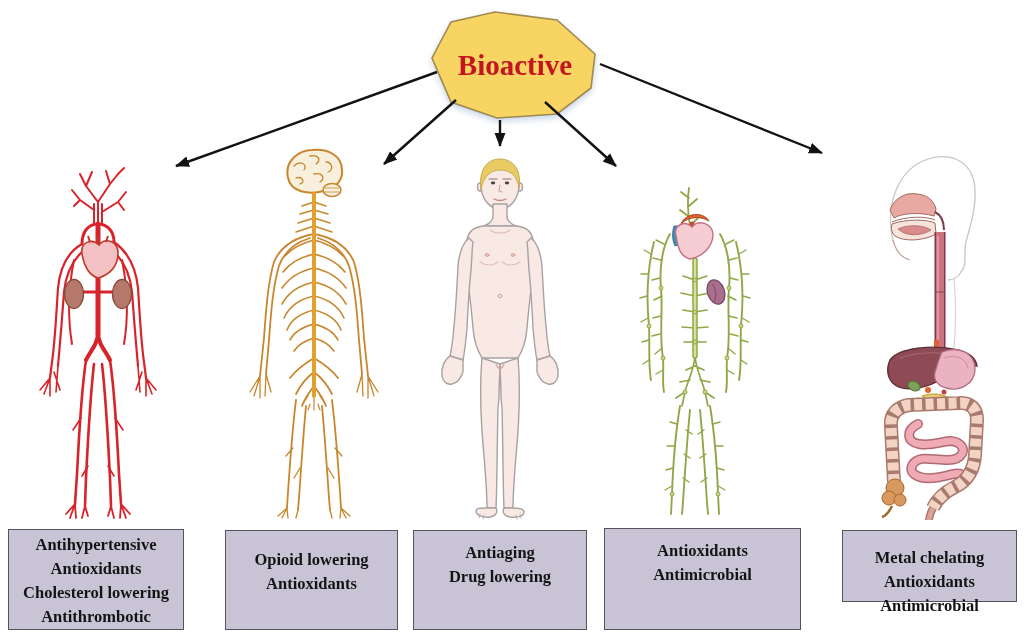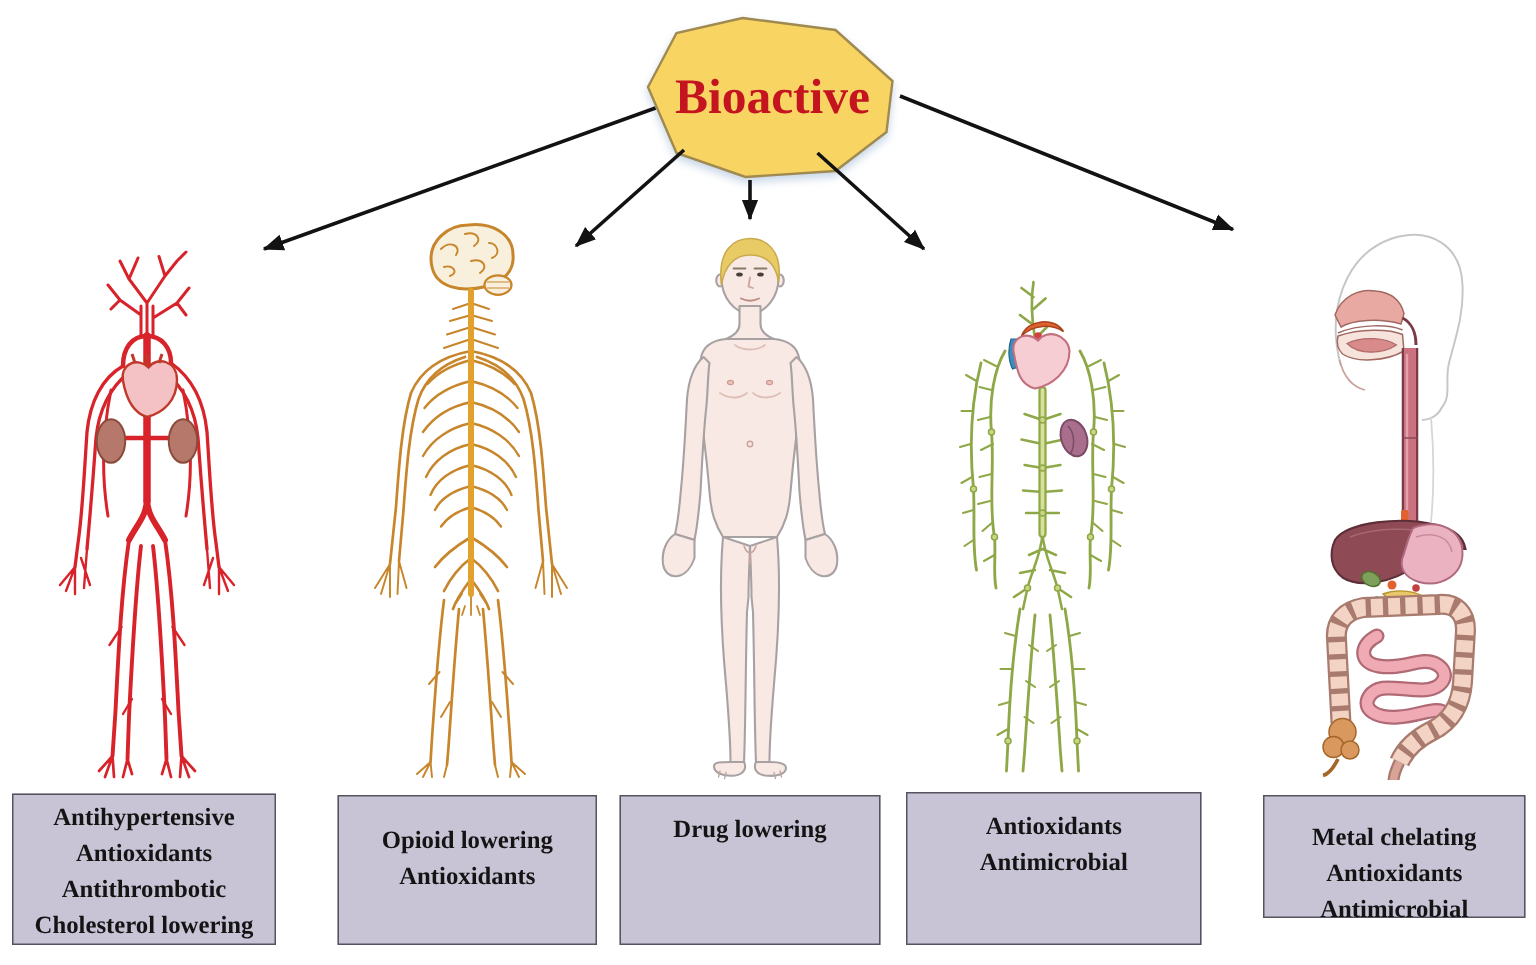--- a/index.html
+++ b/index.html
@@ -6,41 +6,41 @@
   #canvas{
     position:relative;width:1024px;height:643px;background:var(--background,#fff);
     font-family:"Liberation Serif","DejaVu Serif",serif;overflow:hidden;
   }
   .abs{position:absolute;}
   
   #hub{left:425px;top:8px;width:180px;height:114px;}
   #hub svg{position:absolute;inset:0;filter:drop-shadow(0 3px 3px rgba(130,165,205,.45));}
   #hub .hub-text{
     position:absolute;inset:0;display:flex;flex-direction:column;align-items:center;justify-content:center;
-    font-weight:bold;font-size:33px;line-height:37px;color:var(--title-text,#C41420);
+    font-weight:bold;font-size:29px;line-height:37px;color:var(--title-text,#C41420);
   }
   
   #arrows{left:0;top:0;width:1024px;height:643px;pointer-events:none;}
   #arrows line{stroke:var(--arrow,#121212);stroke-width:2.4;}
   #arrows polygon{fill:var(--arrow,#121212);}
   
   .figure{position:absolute;}
   
   .label-box{
     position:absolute;background:var(--box-bg,#C8C4D6);
     border:1.6px solid var(--box-border,#55545E);
     box-sizing:border-box;text-align:center;color:var(--box-text,#141414);
     font-weight:bold;font-size:16.5px;line-height:24px;
   }
   .label-box .line{white-space:nowrap;}
   #box-0{left:8px;  top:529px;width:176px;height:101px;padding-top:3px;}
   #box-1{left:225px;top:530px;width:173px;height:100px;padding-top:17px;}
   #box-2{left:413px;top:530px;width:174px;height:100px;padding-top:10px;}
   #box-3{left:604px;top:528px;width:197px;height:102px;padding-top:10px;}
-  #box-4{left:842px;top:530px;width:175px;height:82px;padding-top:15px;}
+  #box-4{left:842px;top:530px;width:175px;height:72px;padding-top:15px;}
 </style>
 </head>
 <body>
 
 <div id="canvas">
 
   <div id="hub" class="abs">
     <svg viewBox="0 0 180 114" width="180" height="114">
       <polygon points="70,4 132,12 170,46 166,80 132,106 72,110 26,94 7,50 26,14" style="fill:var(--octagon-fill,#F8D563);stroke:var(--octagon-border,#A08A50);stroke-width:1.6"></polygon>
     </svg>
@@ -214,28 +214,29 @@
       <circle cx="44" cy="348" r="6" fill="#D9995E" stroke="#A5662A" stroke-width="1"></circle>
       <path d="M36,354 C33,360 30,364 26,365" fill="none" stroke="#A5662A" stroke-width="2.5"></path>
     </g>
     <path d="M77,356 C74,362 73,366 73,369" fill="none" stroke="#A97B6E" stroke-width="8"></path>
     <path d="M77,356 C74,362 73,366 73,369" fill="none" stroke="#D9A398" stroke-width="5"></path>
   </svg>
 
   <div id="box-0" class="label-box">
     <div class="line">Antihypertensive</div>
     <div class="line">Antioxidants</div>
+    <div class="line">Cholesterol lowering</div>
     <div class="line">Antithrombotic</div>
-    <div class="line">Cholesterol lowering</div>
   </div>
   <div id="box-1" class="label-box">
     <div class="line">Opioid lowering</div>
     <div class="line">Antioxidants</div>
   </div>
   <div id="box-2" class="label-box">
+    <div class="line">Antiaging</div>
     <div class="line">Drug lowering</div>
   </div>
   <div id="box-3" class="label-box">
     <div class="line">Antioxidants</div>
     <div class="line">Antimicrobial</div>
   </div>
   <div id="box-4" class="label-box">
     <div class="line">Metal chelating</div>
     <div class="line">Antioxidants</div>
     <div class="line">Antimicrobial</div>

